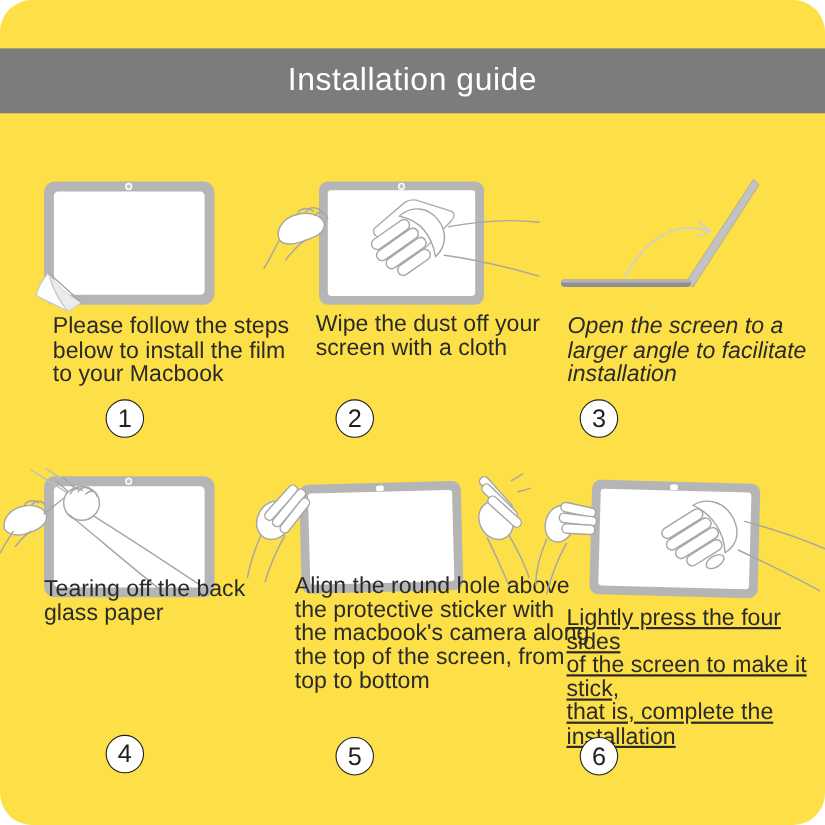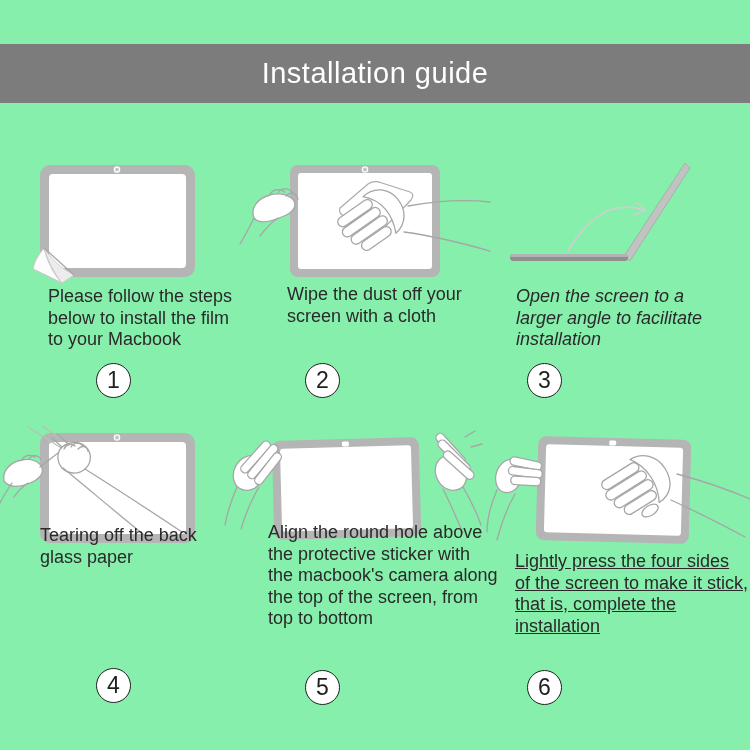--- a/index.html
+++ b/index.html
@@ -1,23 +1,23 @@
 <!DOCTYPE html>
 <html><head>
 <meta charset="utf-8">
 <style>
   html,body{margin:0;padding:0;background:#ffffff;}
   body{width:750px;height:750px;font-family:"Liberation Sans",sans-serif;}
-  .page{position:relative;width:750px;height:750px;background:#86efac;overflow:hidden;}
+  .page{position:relative;width:750px;height:750px;background:#fde047;overflow:hidden;border-radius:29px;}
   .header{position:absolute;left:0;top:44px;width:750px;height:59px;background:#7c7c7c;
           display:flex;align-items:center;justify-content:center;}
   .header-title{color:#ffffff;font-size:29px;letter-spacing:.5px;}
   figure.step{margin:0;}
   .ill{position:absolute;overflow:visible;}
-  .cap{position:absolute;margin:0;font-size:18px;line-height:21.5px;color:#2a2a2a;white-space:pre-line;}
+  .cap{position:absolute;margin:0;font-size:21px;line-height:21.5px;color:#2a2a2a;white-space:pre-line;}
   .num{position:absolute;width:35px;height:35px;box-sizing:border-box;border:1.6px solid #1f1f1f;
        border-radius:50%;display:flex;align-items:center;justify-content:center;
        font-size:23px;color:#1f1f1f;background:#ffffff;}
   
   .s1-ill{left:28px;top:156px;}   .s1-cap{left:48px;top:286px;}   .s1-num{left:96px;top:363px;}
   .s2-ill{left:240px;top:156px;}  .s2-cap{left:287px;top:284px;}  .s2-num{left:305px;top:363px;}
   .s3-ill{left:498px;top:158px;}  .s3-cap{left:516px;top:286px;font-style:italic;}  .s3-num{left:527px;top:363px;}
   .s4-ill{left:0px;top:423px;}    .s4-cap{left:40px;top:525px;}   .s4-num{left:96px;top:668px;}
   .s5-ill{left:225px;top:423px;}  .s5-cap{left:268px;top:522px;}  .s5-num{left:305px;top:670px;}
   .s6-ill{left:487px;top:428px;}  .s6-cap{left:515px;top:551px;text-decoration:underline;}  .s6-num{left:527px;top:670px;}

